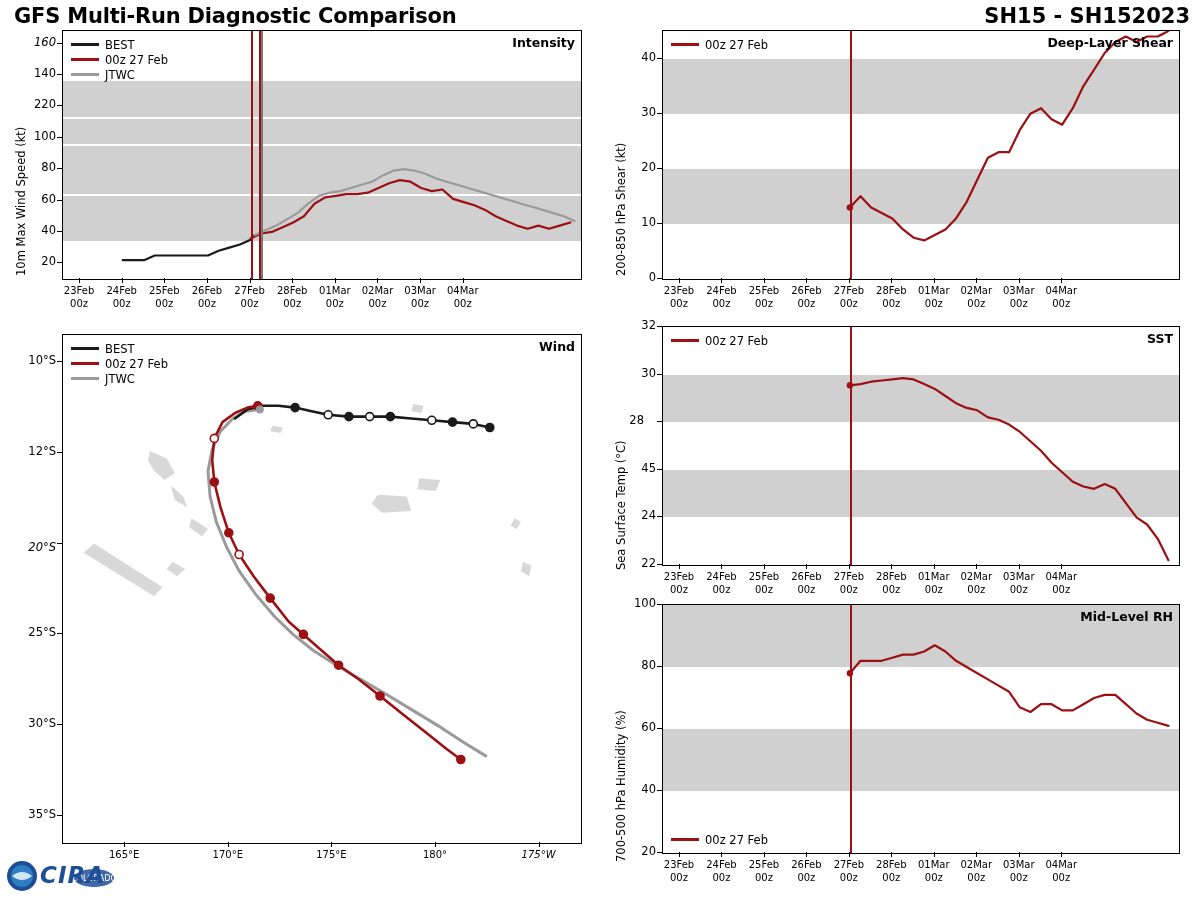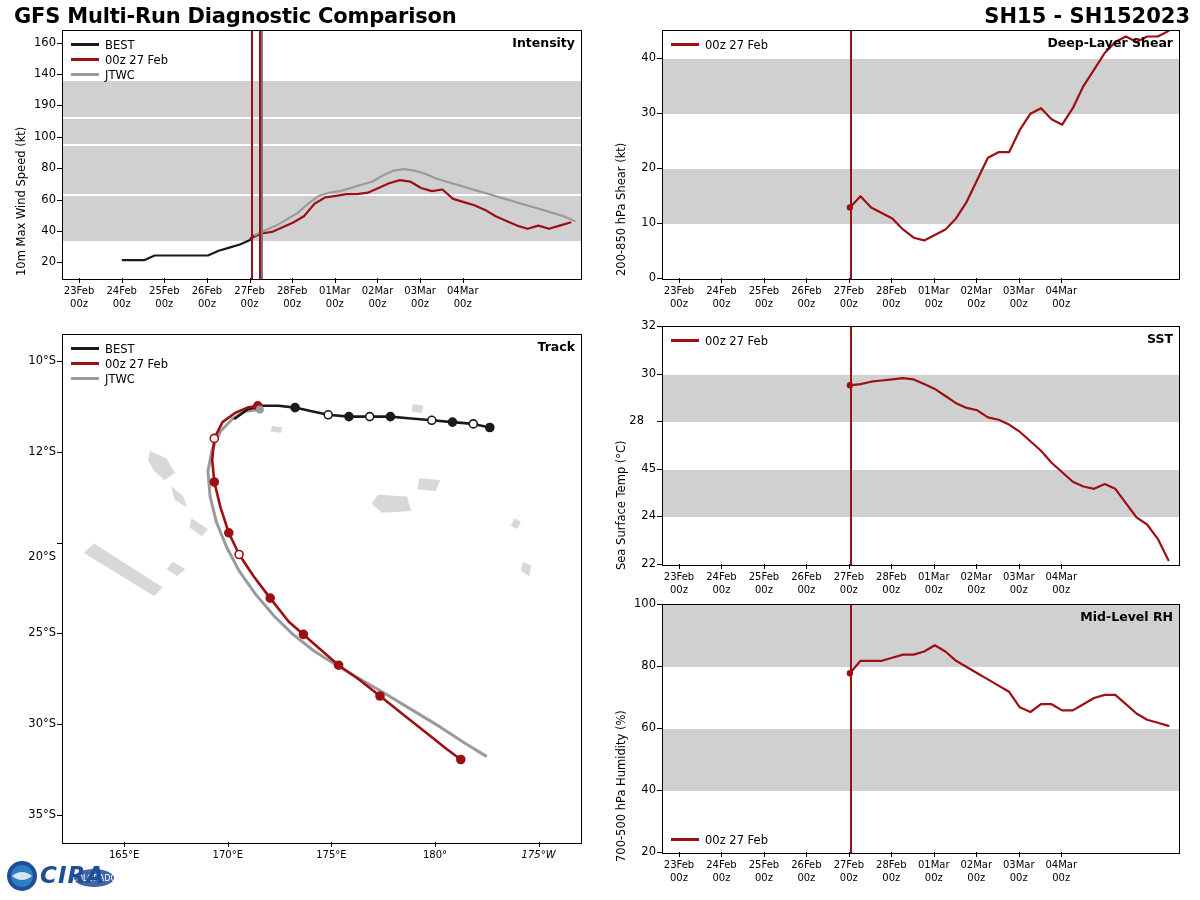--- a/index.html
+++ b/index.html
@@ -64,25 +64,25 @@
 <div class="ytick" style="left: 22px; top: 228.304px; width: 34px;">20</div>
     <div class="tickmark" style="left: 57px; top: 236.304px; width: 5px; height: 1px;"></div>
     <div class="ytick" style="left: 22px; top: 196.911px; width: 34px;">40</div>
     <div class="tickmark" style="left: 57px; top: 204.911px; width: 5px; height: 1px;"></div>
     <div class="ytick" style="left: 22px; top: 165.519px; width: 34px;">60</div>
     <div class="tickmark" style="left: 57px; top: 173.519px; width: 5px; height: 1px;"></div>
     <div class="ytick" style="left: 22px; top: 134.127px; width: 34px;">80</div>
     <div class="tickmark" style="left: 57px; top: 142.127px; width: 5px; height: 1px;"></div>
     <div class="ytick" style="left: 22px; top: 102.734px; width: 34px;">100</div>
     <div class="tickmark" style="left: 57px; top: 110.734px; width: 5px; height: 1px;"></div>
-    <div class="ytick" style="left: 22px; top: 71.3418px; width: 34px;">190</div>
+    <div class="ytick" style="left: 22px; top: 71.3418px; width: 34px;">220</div>
     <div class="tickmark" style="left: 57px; top: 79.3418px; width: 5px; height: 1px;"></div>
     <div class="ytick" style="left: 22px; top: 39.9494px; width: 34px;">140</div>
     <div class="tickmark" style="left: 57px; top: 47.9494px; width: 5px; height: 1px;"></div>
-    <div class="ytick" style="left: 22px; top: 8.55696px; width: 34px;">160</div>
+    <div class="ytick" style="left: 22px; top: 8.55696px; width: 34px; font-style: italic;">160</div>
     <div class="tickmark" style="left: 57px; top: 16.557px; width: 5px; height: 1px;"></div>
     <div class="xtick" style="left: 53.0535px; top: 258px; width: 52px;">
       <div>23Feb</div>
       <div>00z</div>
     </div>
     <div class="tickmark" style="left: 79.0535px; top: 252px; width: 1px; height: 5px;"></div>
     <div class="xtick" style="left: 95.6872px; top: 258px; width: 52px;">
       <div>24Feb</div>
       <div>00z</div>
     </div>
@@ -124,21 +124,21 @@
     <div class="tickmark" style="left: 420.123px; top: 252px; width: 1px; height: 5px;"></div>
     <div class="xtick" style="left: 436.757px; top: 258px; width: 52px;">
       <div>04Mar</div>
       <div>00z</div>
     </div>
     <div class="tickmark" style="left: 462.757px; top: 252px; width: 1px; height: 5px;"></div>
   </div>
 
 <div class="panel" style="left:0;top:330px;width:596px;height:560px;">
   <div class="plot" id="track-plot" style="left:62px;top:4px;width:520px;height:510px;">
-    <div class="panel-label">Track</div>
+    <div class="panel-label">Wind</div>
     <div class="legend" style="left:8px;top:6px;">
       <div class="row">
           <span class="swatch" style="background:#1a1a1a;"></span>
           <span class="lbl">BEST</span>
         </div>
       <div class="row">
           <span class="swatch" style="background:#9c1014;"></span>
           <span class="lbl">00z 27 Feb</span>
         </div>
       <div class="row">
@@ -180,21 +180,21 @@
         <circle cx="397.8" cy="424.5" r="4" fill="#9c1014" stroke="#9c1014" stroke-width="1.6"></circle>
         <circle cx="151.3" cy="103.4" r="4" fill="#ffffff" stroke="#9c1014" stroke-width="1.6"></circle>
         <circle cx="176.1" cy="219.5" r="4" fill="#ffffff" stroke="#9c1014" stroke-width="1.6"></circle>
         <circle cx="196.84" cy="74.3857142857143" r="4" fill="#9a9a9a"></circle>
       </svg>
     </div>
 <div class="ytick" style="left: 14px; top: 23.2143px; width: 42px;">10°S</div>
     <div class="tickmark" style="left: 57px; top: 31.2143px; width: 5px; height: 1px;"></div>
     <div class="ytick" style="left: 14px; top: 113.929px; width: 42px;">12°S</div>
     <div class="tickmark" style="left: 57px; top: 121.929px; width: 5px; height: 1px;"></div>
-    <div class="ytick" style="left: 14px; top: 219px; width: 42px;">20°S</div>
+    <div class="ytick" style="left: 14px; top: 210px; width: 42px; font-style: italic;">20°S</div>
     <div class="tickmark" style="left: 57px; top: 212.643px; width: 5px; height: 1px;"></div>
     <div class="ytick" style="left: 14px; top: 295.357px; width: 42px;">25°S</div>
     <div class="tickmark" style="left: 57px; top: 303.357px; width: 5px; height: 1px;"></div>
     <div class="ytick" style="left: 14px; top: 386.071px; width: 42px;">30°S</div>
     <div class="tickmark" style="left: 57px; top: 394.071px; width: 5px; height: 1px;"></div>
     <div class="ytick" style="left: 14px; top: 476.786px; width: 42px;">35°S</div>
     <div class="tickmark" style="left: 57px; top: 484.786px; width: 5px; height: 1px;"></div>
     <div class="xtick" style="left: 94.16px; top: 518px; width: 60px;">165°E</div>
     <div class="tickmark" style="left: 124.16px; top: 512px; width: 1px; height: 5px;"></div>
     <div class="xtick" style="left: 197.76px; top: 518px; width: 60px;">170°E</div>

